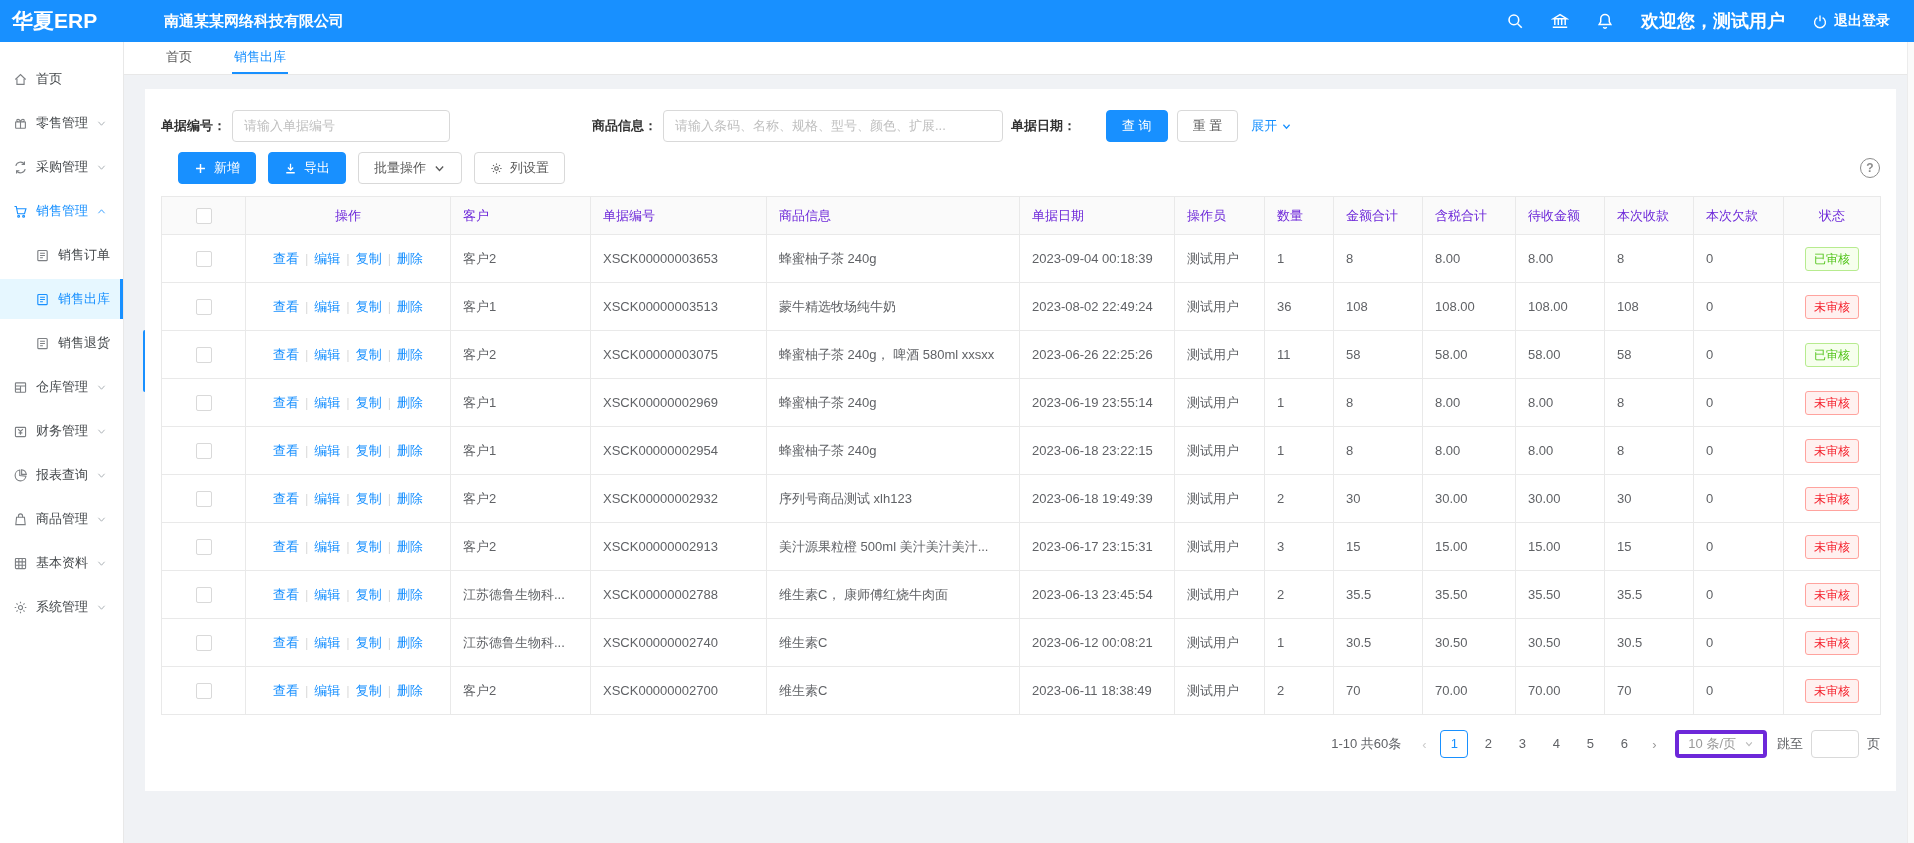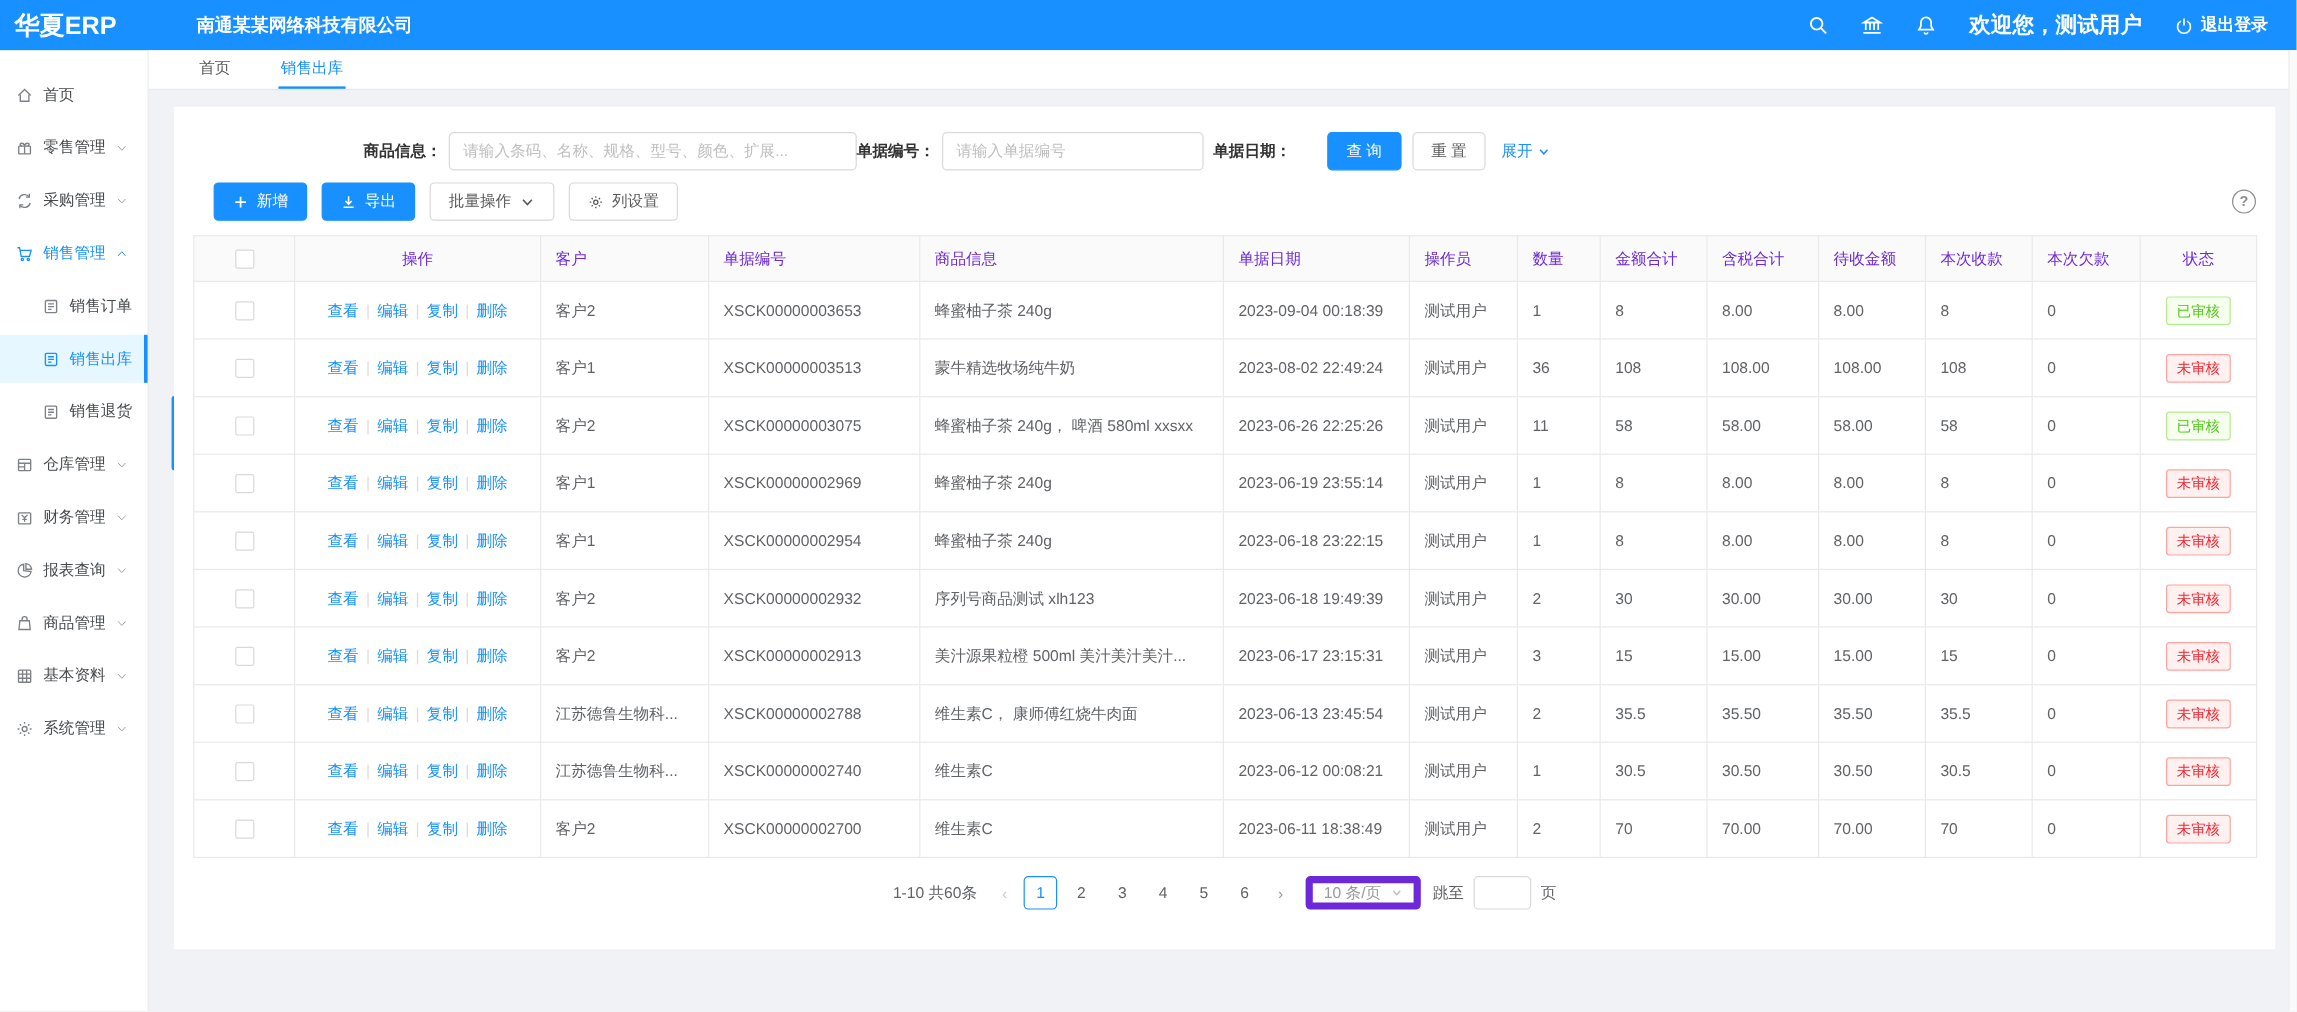--- a/index.html
+++ b/index.html
@@ -69,27 +69,27 @@
   th{ height:38px; background:#fafafa; color:#6d28d9; font-weight:500; text-align:left; }
   td{ height:48px; color:#606266; background:#fff; }
   th.center, td.center{ text-align:center; padding:0 4px; }
   .cb{ width:16px; height:16px; border:1px solid #d9d9d9; border-radius:2px; background:#fff; margin:0 auto; cursor:pointer; }
   .act-link{ color:#1890ff; cursor:pointer; }
   .sep{ color:#dcdcdc; margin:0 6px; }
   .tag{ display:inline-block; padding:2px 8px; font-size:12px; border-radius:3px; line-height:1.5; }
   .tag.approved{ color:#52c41a; background:#f6ffed; border:1px solid #b7eb8f; }
   .tag.pending{ color:#f5222d; background:#fff1f0; border:1px solid #ffa39e; }
   
-  .pagination{ display:flex; justify-content:center; align-items:center; margin-top:15px; font-size:13px; color:#606266; }
+  .pagination{ display:flex; justify-content:flex-end; align-items:center; margin-top:15px; font-size:13px; color:#606266; }
   .pg-total{ margin-right:10px; }
   .pg-arrow{ width:26px; height:28px; display:flex; align-items:center; justify-content:center; color:#999; cursor:pointer; font-size:13px;}
   .pg-arrow.disabled{ color:#ccc; }
   .pg{ min-width:28px; height:28px; line-height:26px; text-align:center; border-radius:4px; cursor:pointer; margin:0 3px; border:1px solid transparent; }
   .pg.active{ border-color:#1890ff; color:#1890ff; }
-  .pg-size{ height:28px; border:6px solid #6d28d9; border-radius:4px; display:inline-flex; align-items:center; padding:0 9px; gap:8px; color:#999; margin:0 10px 0 8px; cursor:pointer; background:#fff;}
+  .pg-size{ height:28px; border:4px solid #6d28d9; border-radius:4px; display:inline-flex; align-items:center; padding:0 9px; gap:8px; color:#999; margin:0 10px 0 8px; cursor:pointer; background:#fff;}
   .pg-size .bicon{ width:10px; height:10px; display:inline-flex; color:#bbb;} .pg-size .bicon svg{width:10px;height:10px;}
   .pg-jump{ display:inline-flex; align-items:center; gap:8px; }
   .pg-input{ width:48px; height:28px; border:1px solid #d9d9d9; border-radius:4px; background:#fff; cursor:text;}
   
   .left-thumb{ position:absolute; left:143px; top:288px; width:4px; height:62px; background:#1890ff; border-radius:2px; }
   .v-track{ position:absolute; right:0; top:0; bottom:0; width:7px; background:#fafafa; border-left:1px solid #ececec; }
 </style>
 </head>
 <body>
 
@@ -300,27 +300,27 @@
     <div class="main">
       <nav class="tabbar" id="tabbar">
           <div class="tab">首页</div>
           <div class="tab active">销售出库</div>
         </nav>
 
       <div class="content">
         <div class="panel">
 
           <div class="filters">
+            <div class="fg">
+              <span class="f-label">单据编号：</span>
+              <div class="f-input w1">请输入单据编号</div>
+            </div>
             <div class="fg m144">
               <span class="f-label">商品信息：</span>
               <div class="f-input w2">请输入条码、名称、规格、型号、颜色、扩展...</div>
-            </div>
-            <div class="fg">
-              <span class="f-label">单据编号：</span>
-              <div class="f-input w1">请输入单据编号</div>
             </div>
             <div class="fg m8">
               <span class="f-label">单据日期：</span>
             </div>
             <button class="btn primary m30">查 询</button>
             <button class="btn default m9">重 置</button>
             <span class="link-expand">
               <span>展开</span>
               <span class="bicon">
                   <svg viewBox="0 0 16 16" fill="none" stroke="currentColor" stroke-width="1.8">

